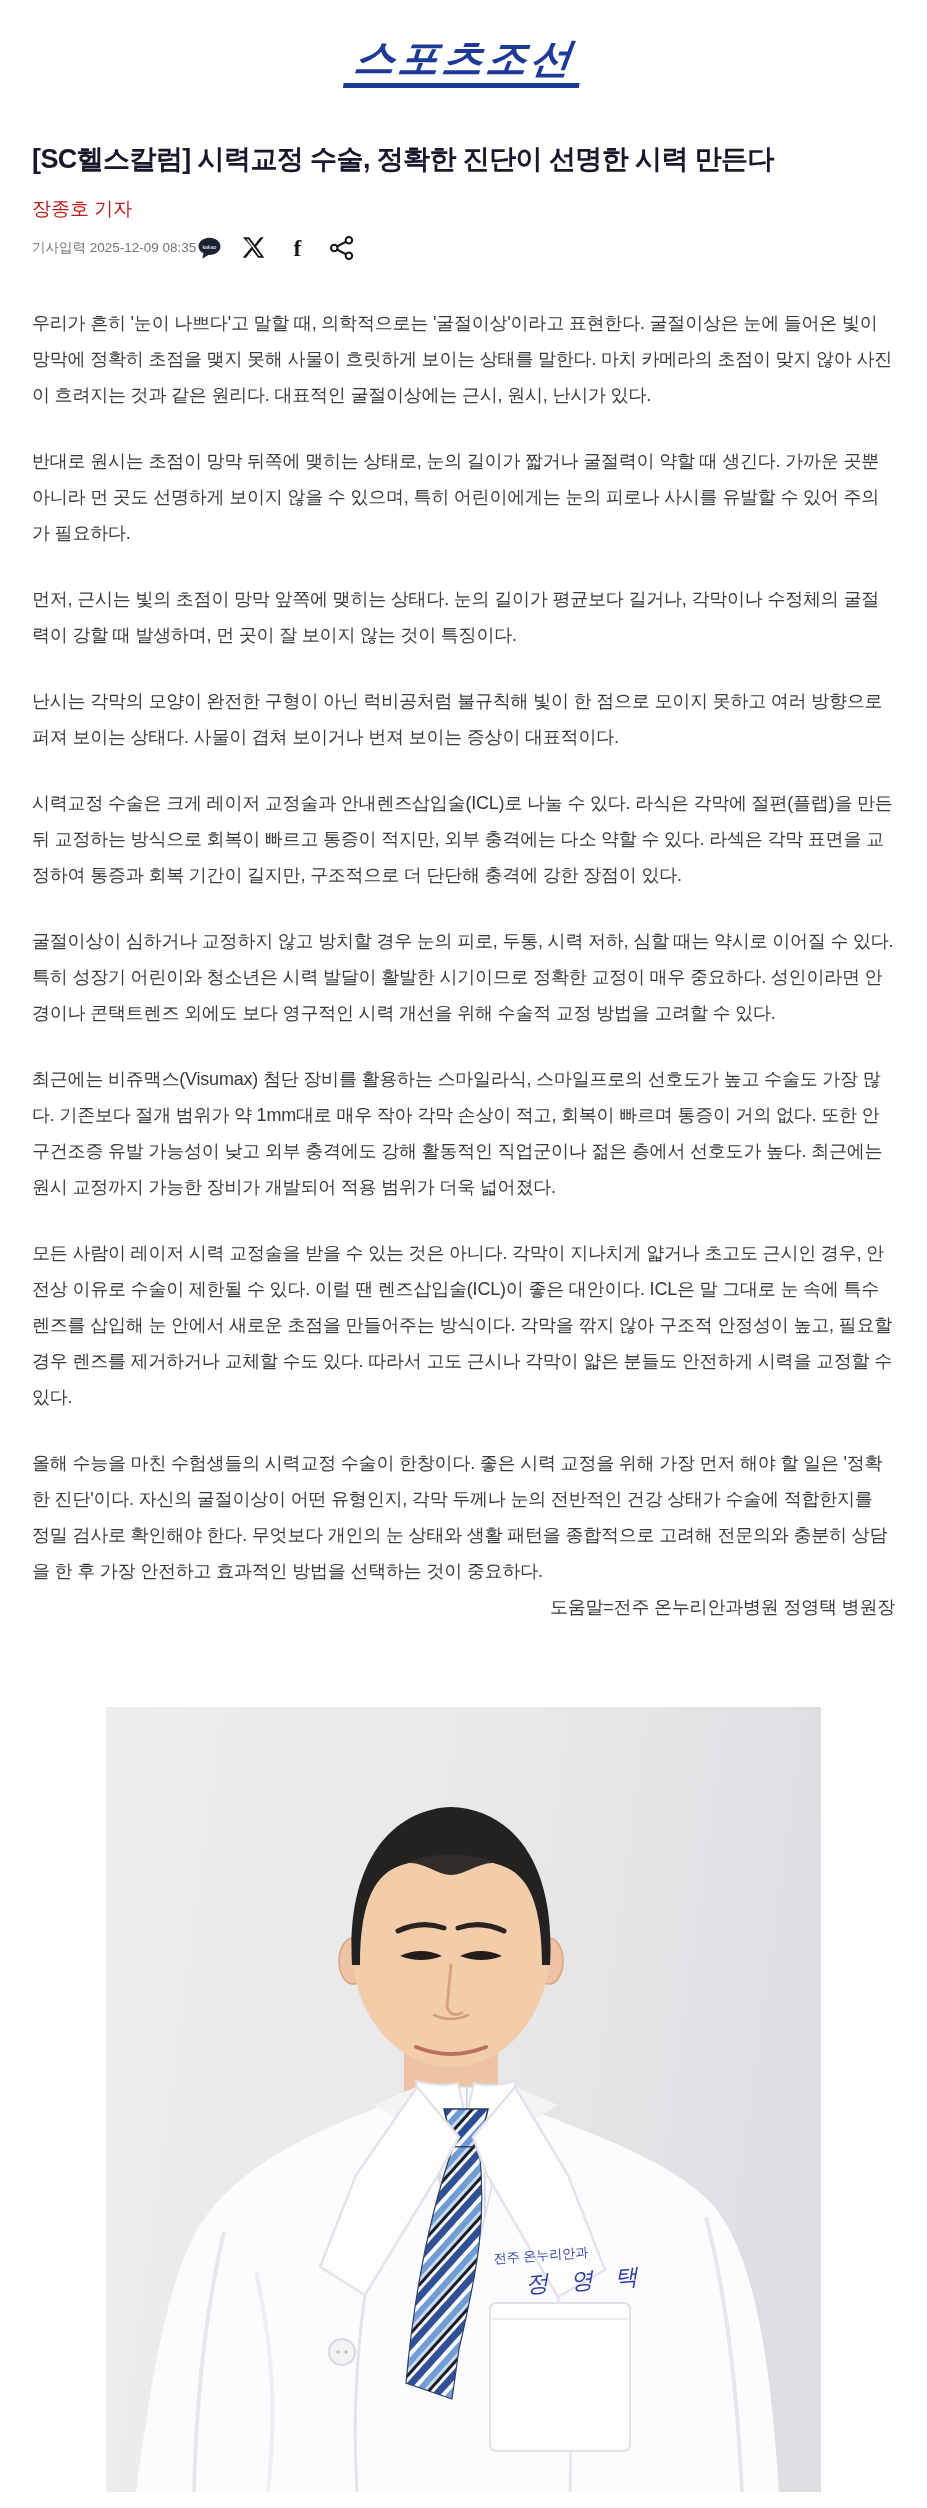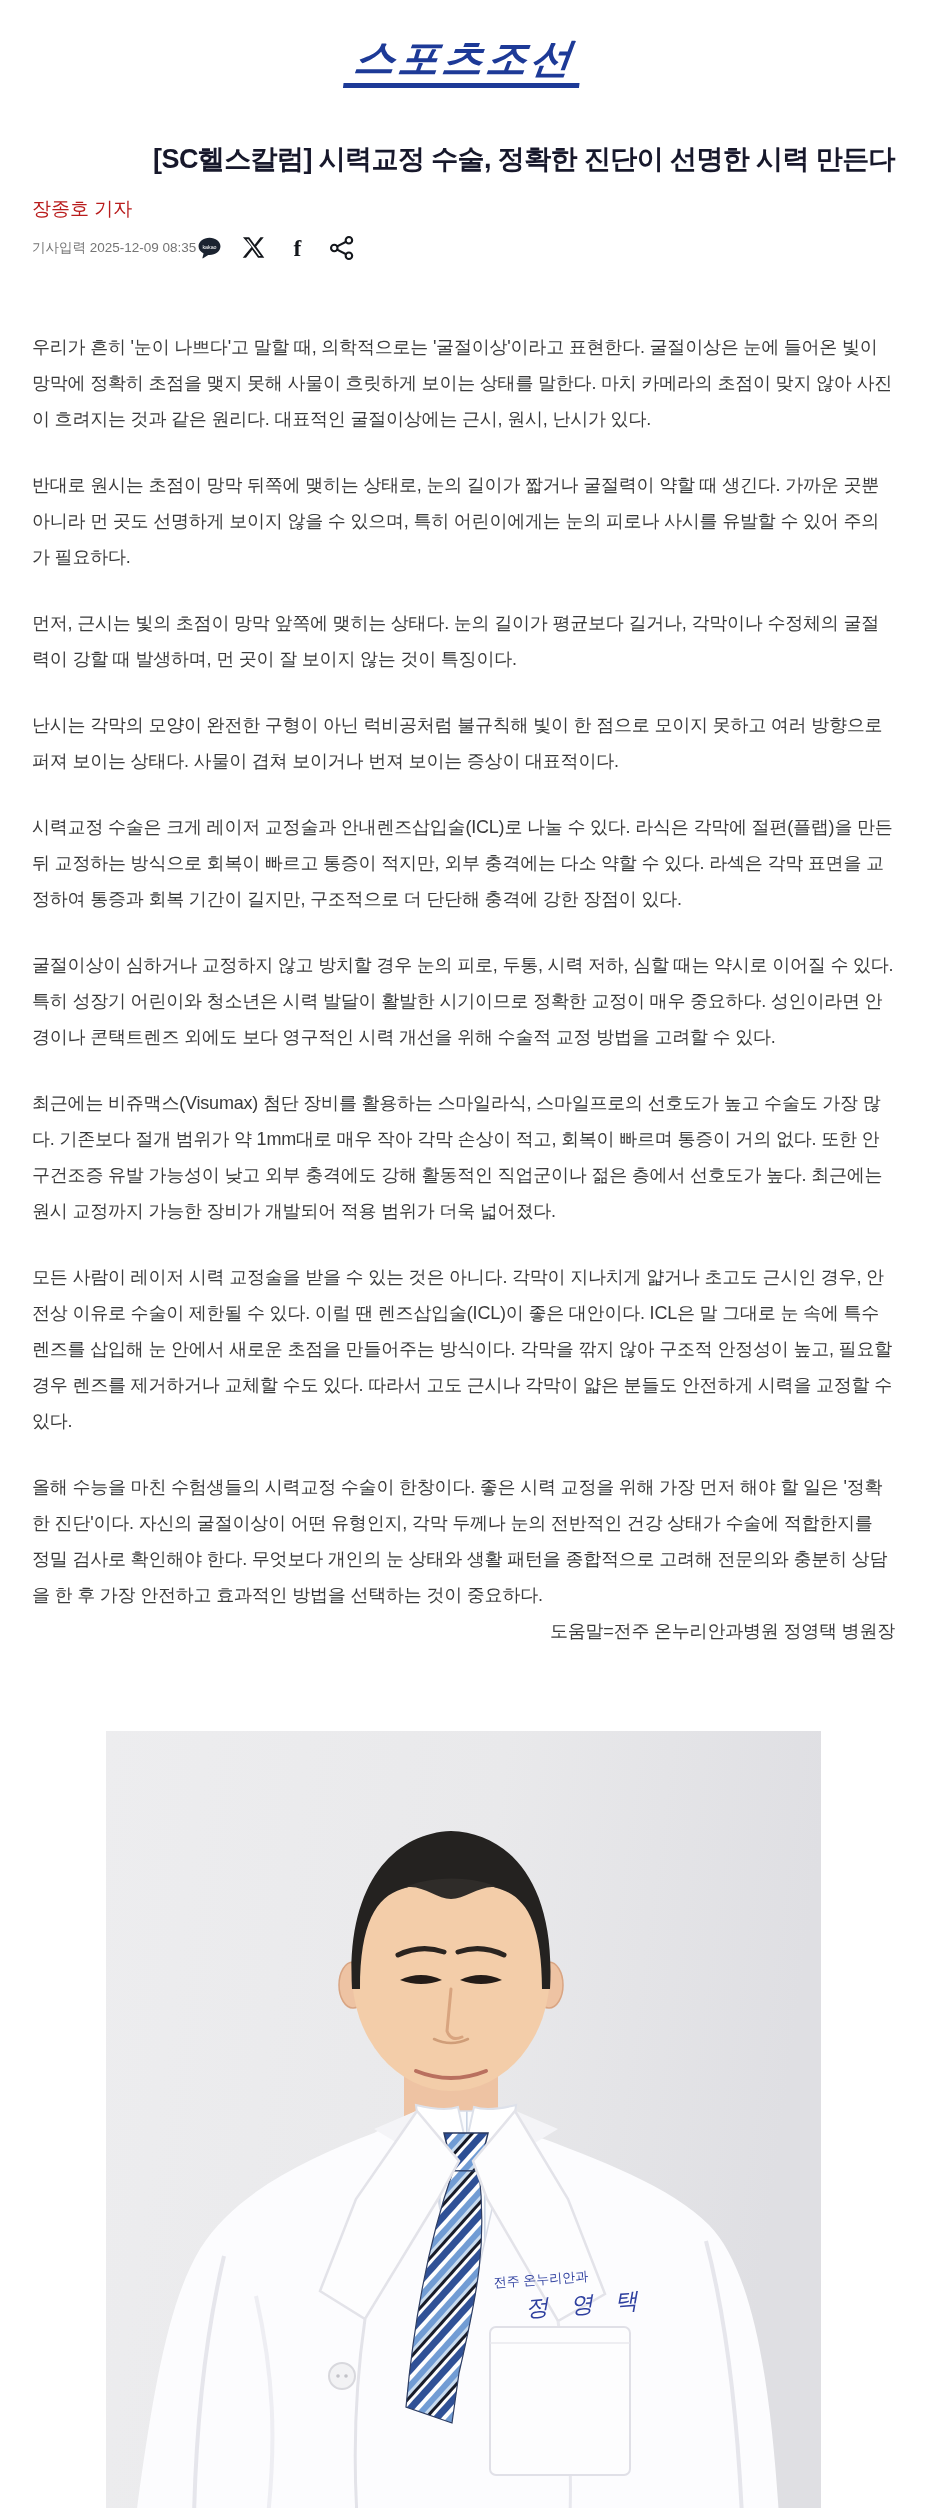--- a/index.html
+++ b/index.html
@@ -30,38 +30,37 @@
   }
   
   .content { width: 863px; margin: 0 auto; }
   .title {
     margin: 54px 0 0 0;
     font-size: 27px;
     line-height: 35px;
     font-weight: bold;
     letter-spacing: -0.6px;
     color: #17182b;
-    text-align: right;
   }
   .byline { margin-top: 19px; font-size: 19px; color: #b91c1c; }
   .meta-row {
     margin-top: 12px;
     display: flex;
     align-items: center;
   }
   .date { font-size: 13.5px; color: #747474; }
   .share { display: flex; gap: 17px; align-items: center; }
   .icon-btn {
     width: 27px; height: 27px;
     padding: 0; border: 0; background: none; cursor: pointer;
     display: inline-flex; align-items: center; justify-content: center;
   }
   .icon-btn svg { display: block; }
   
-  .body { margin-top: 68px; }
+  .body { margin-top: 44px; }
   .body p {
     margin: 0 0 30px 0;
     font-size: 18px;
     line-height: 36px;
     letter-spacing: -0.2px;
     color: #3a3a3a;
   }
   .body p.no-gap { margin-bottom: 0; }
   .body p.credit { margin: 0; text-align: right; }
   

